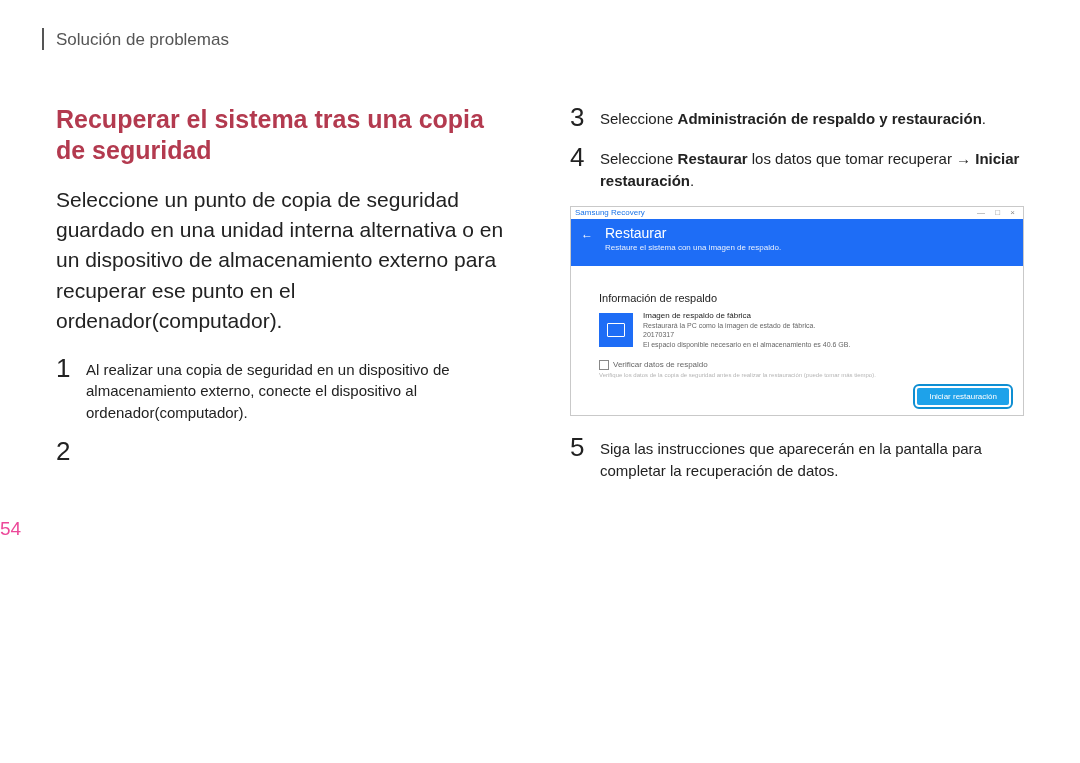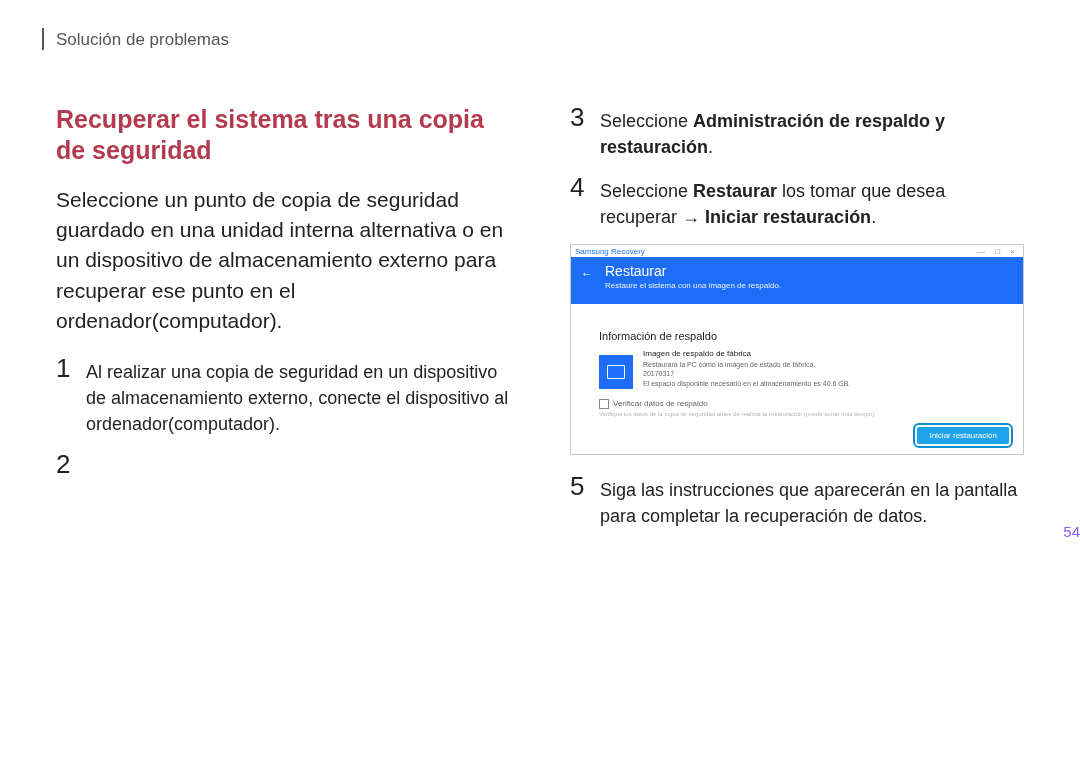--- a/index.html
+++ b/index.html
@@ -60,21 +60,21 @@
   .step-num {
     font-size: 26px;
     font-weight: 400;
     color: #222;
     width: 30px;
     flex-shrink: 0;
     line-height: 1;
     padding-top: 0px;
   }
   .step-text {
-    font-size: 18px;
+    font-size: 15px;
     line-height: 1.45;
     padding-top: 4px;
   }
   .bold { font-weight: 700; }
   .icon-start {
     display: inline-block;
     width: 14px;
     height: 14px;
     position: relative;
     top: 2px;
@@ -116,21 +116,21 @@
   .back-arrow {
     position: absolute;
     left: 10px;
     top: 8px;
     font-size: 12px;
   }
   .blue-title { font-size: 14px; font-weight: 500; }
   .blue-sub { font-size: 8px; opacity: .9; margin-top: 2px; }
   .white-area { padding: 26px 22px 10px 28px; }
   .wa-title { font-size: 11px; margin-bottom: 6px; }
-  .info-row { display: flex; align-items: flex-end; gap: 10px; margin-bottom: 10px; }
+  .info-row { display: flex; align-items: center; gap: 10px; margin-bottom: 10px; }
   .info-icon {
     width: 34px; height: 34px;
     background: #1e6df6;
     display: flex; align-items: center; justify-content: center;
   }
   .info-icon-inner {
     width: 16px; height: 12px;
     border: 1.5px solid #fff;
     border-radius: 1px;
   }
@@ -154,23 +154,23 @@
     padding: 4px 12px;
     border-radius: 2px;
     outline: 2px solid #0e8ed2;
     outline-offset: 2px;
   }
 
   .page-num {
     position: absolute;
     bottom: 20px;
     left: 0; right: 0;
-    text-align: right;
-    font-size: 15px;
-    color: #8b5cf6;
+    text-align: left;
+    font-size: 19px;
+    color: #ec4899;
   }
 </style>
 </head>
 <body>
 
 <div class="page">
   <div class="header-line"></div>
   <div class="header">Solución de problemas</div>
 
   <div class="columns">
@@ -194,21 +194,21 @@
       <div class="step">
         <div class="step-num">3</div>
         <div class="step-text">
           <span>Seleccione </span><span class="bold">Administración de respaldo y restauración</span><span>.</span>
         </div>
       </div>
 
       <div class="step">
         <div class="step-num">4</div>
         <div class="step-text">
-          <span>Seleccione </span><span class="bold">Restaurar</span><span> los tomar que desea recuperar → </span><span class="bold">Iniciar restauración</span><span>.</span>
+          <span>Seleccione </span><span class="bold">Restaurar</span><span> los datos que tomar recuperar → </span><span class="bold">Iniciar restauración</span><span>.</span>
         </div>
       </div>
 
       <div class="shot">
         <div class="titlebar">
           <span>Samsung Recovery</span>
           <span class="winbtns">— □ ×</span>
         </div>
         <div class="blue-area">
           <span class="back-arrow">←</span>

